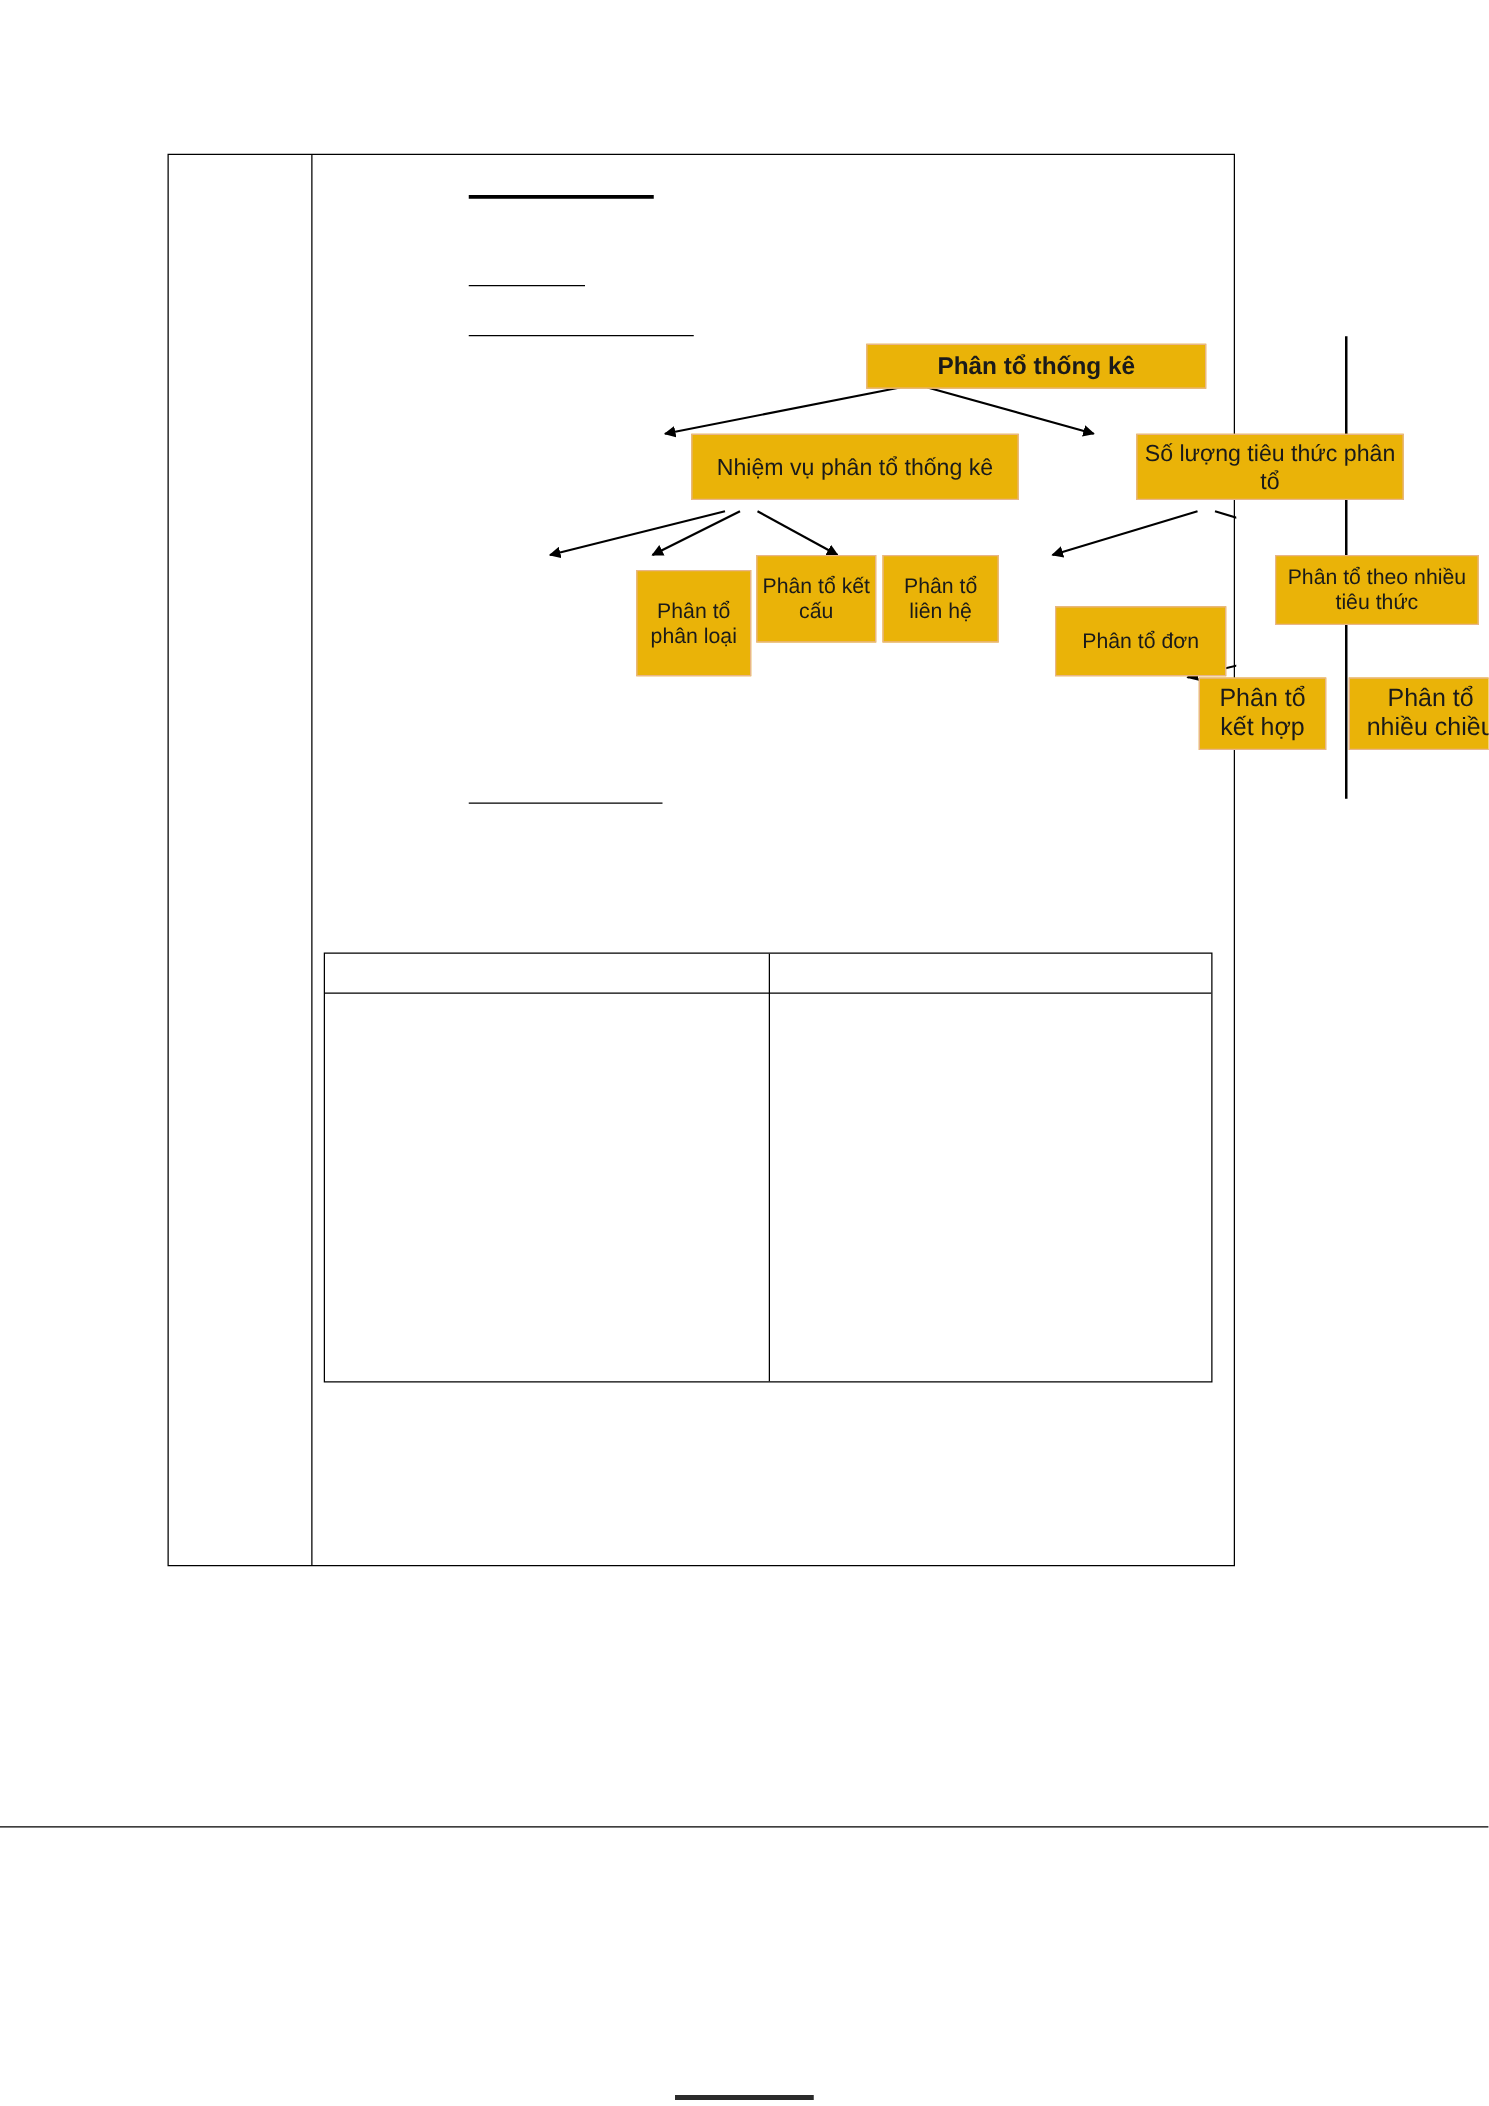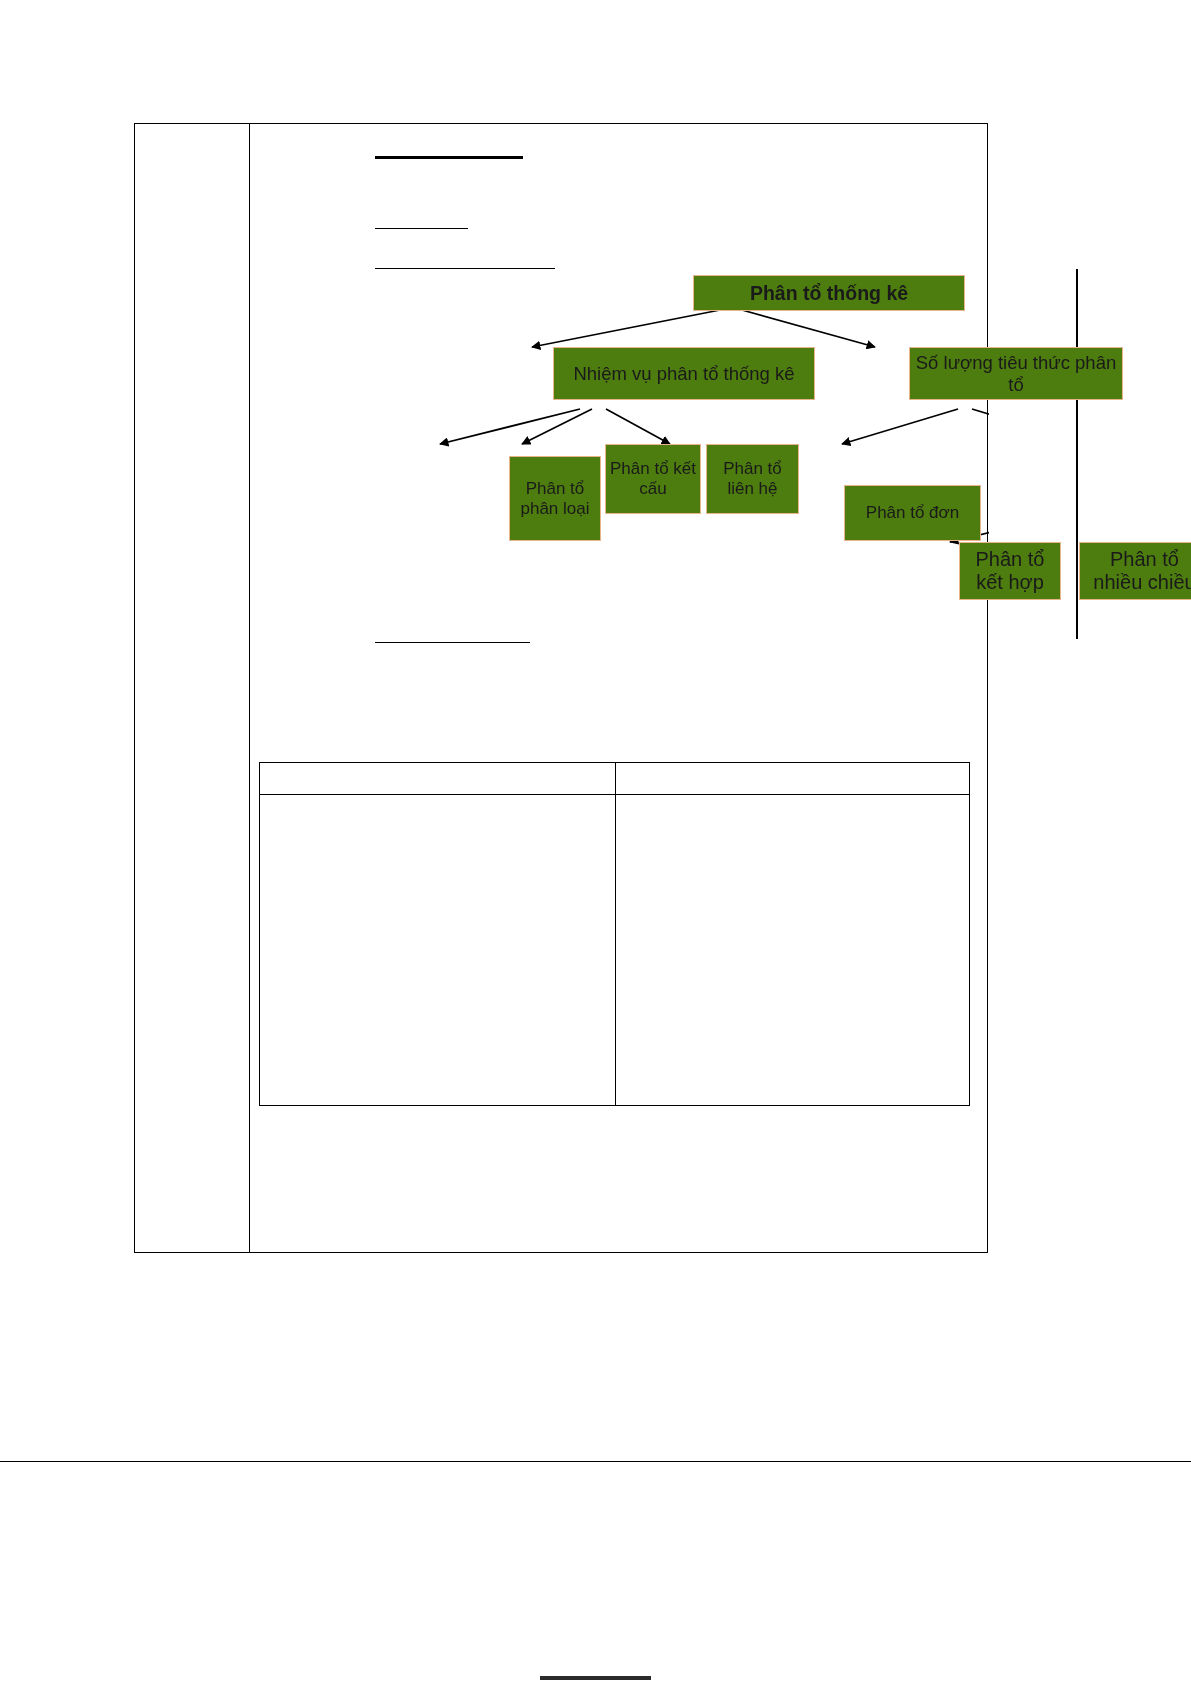--- a/index.html
+++ b/index.html
@@ -89,21 +89,21 @@
   .chart-svg {
     position: absolute;
     left: 0; top: 0;
     width: 739px; height: 400px;
     pointer-events: none;
   }
   .node {
     position: absolute;
     box-sizing: border-box;
     border: 1.3px solid #e8b58a;
-    background: #4d7c0f;
+    background: #eab308;
     display: flex;
     align-items: center;
     justify-content: center;
     text-align: center;
     font-family: "Liberation Sans", sans-serif;
     color: #1a1a1a;
     line-height: 1.16;
     padding: 15px 3px;
   }
   .node-root {
@@ -235,20 +235,23 @@
         </div>
 
         <div class="node node-l3" style="left:456px; top:190px; width:93px; height:70px;">
           <span>Phân tổ liên hệ</span>
         </div>
 
         <div class="node node-l3" style="left:594px; top:190px; width:137px; height:56px;margin-top:41px;">
           <span>Phân tổ đơn</span>
         </div>
 
+        <div class="node node-l3" style="left:770px; top:190px; width:163px; height:56px;">
+          <span>Phân tổ theo nhiều tiêu thức</span>
+        </div>
 
         <div class="node node-l4" style="left:709px; top:288px; width:102px; height:58px;">
           <span>Phân tổ kết hợp</span>
         </div>
 
         <div class="node node-l4" style="left:829px; top:288px; width:131px; height:58px;">
           <span>Phân tổ nhiều chiều</span>
         </div>
 
       </div>

